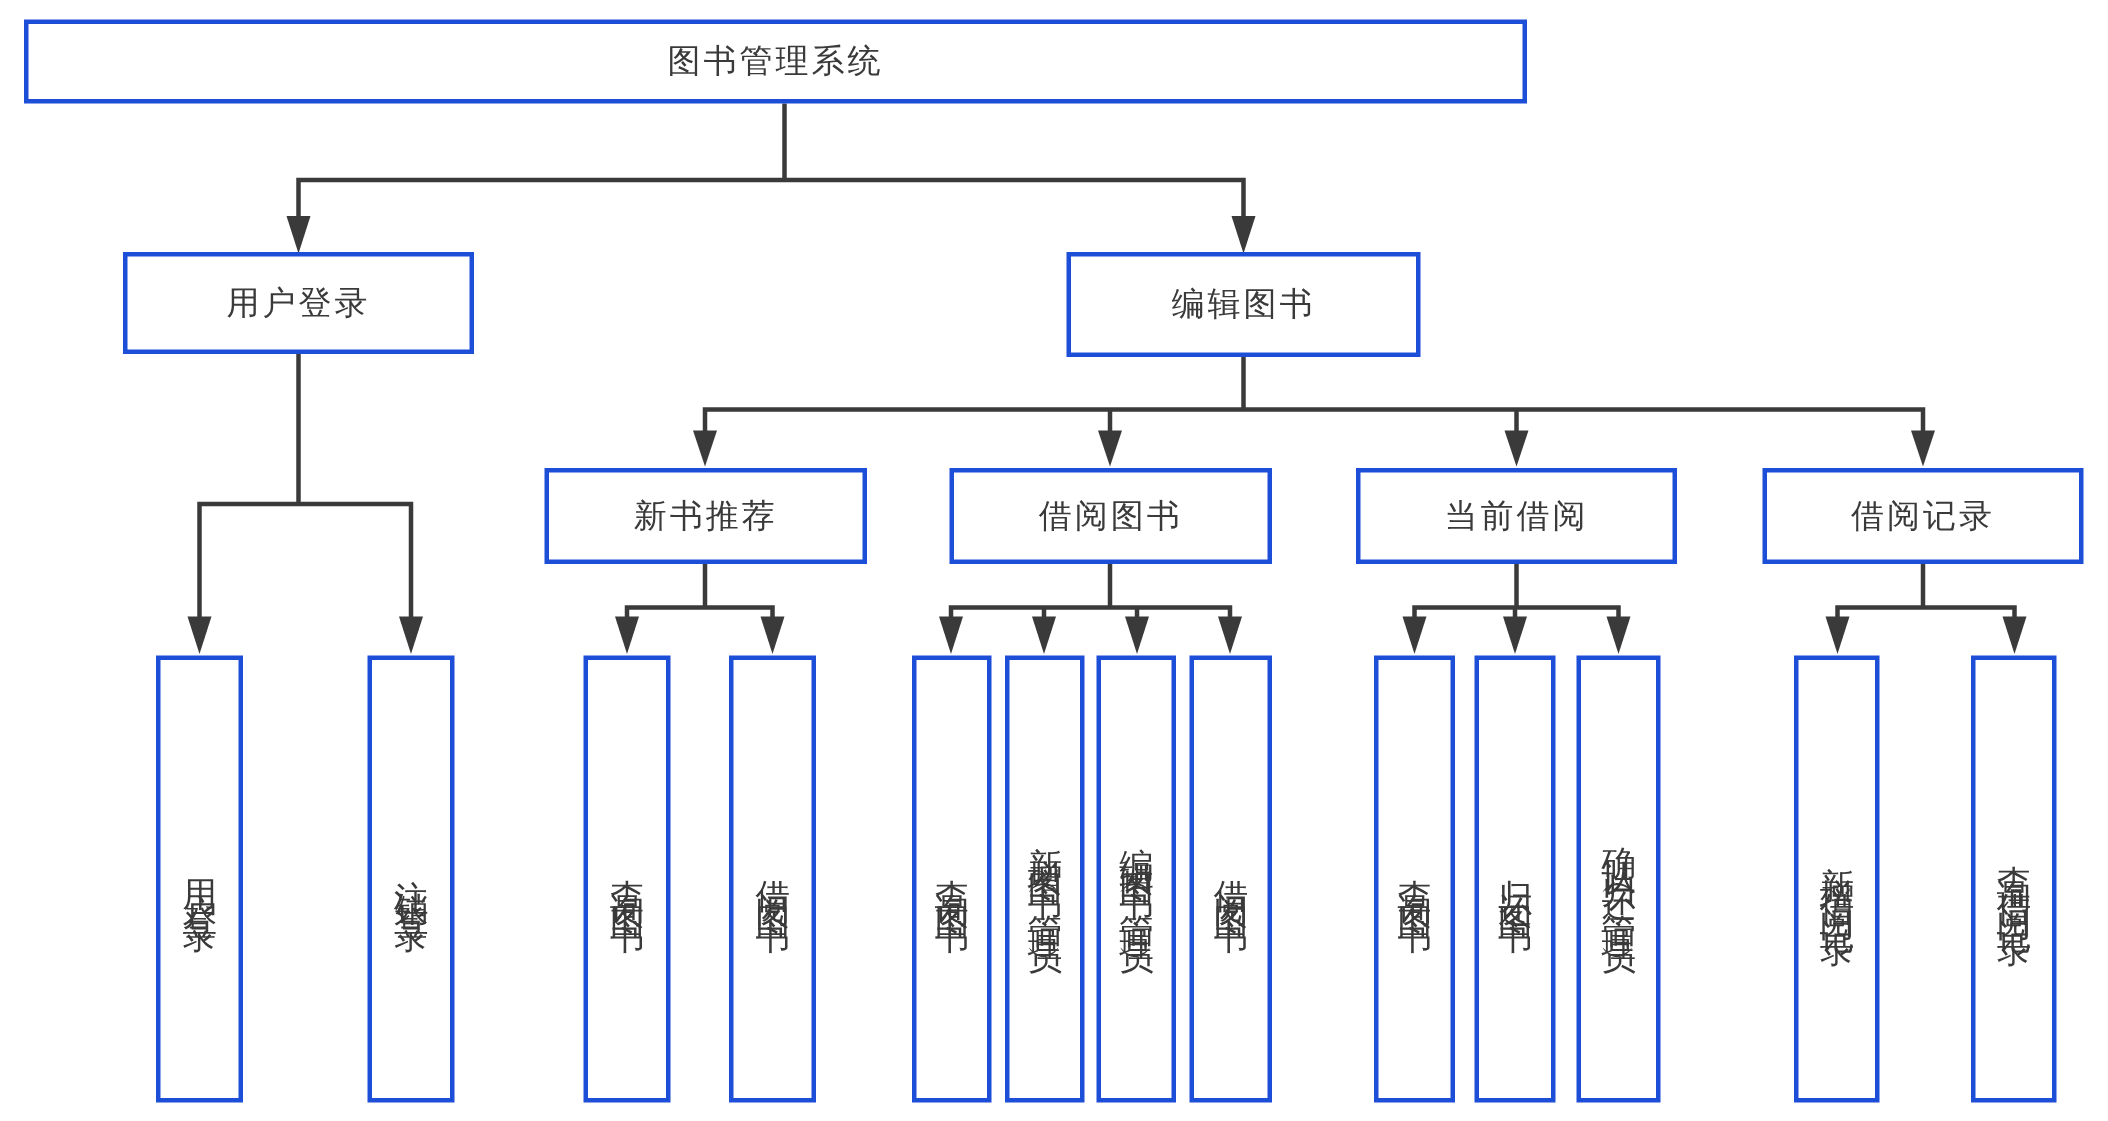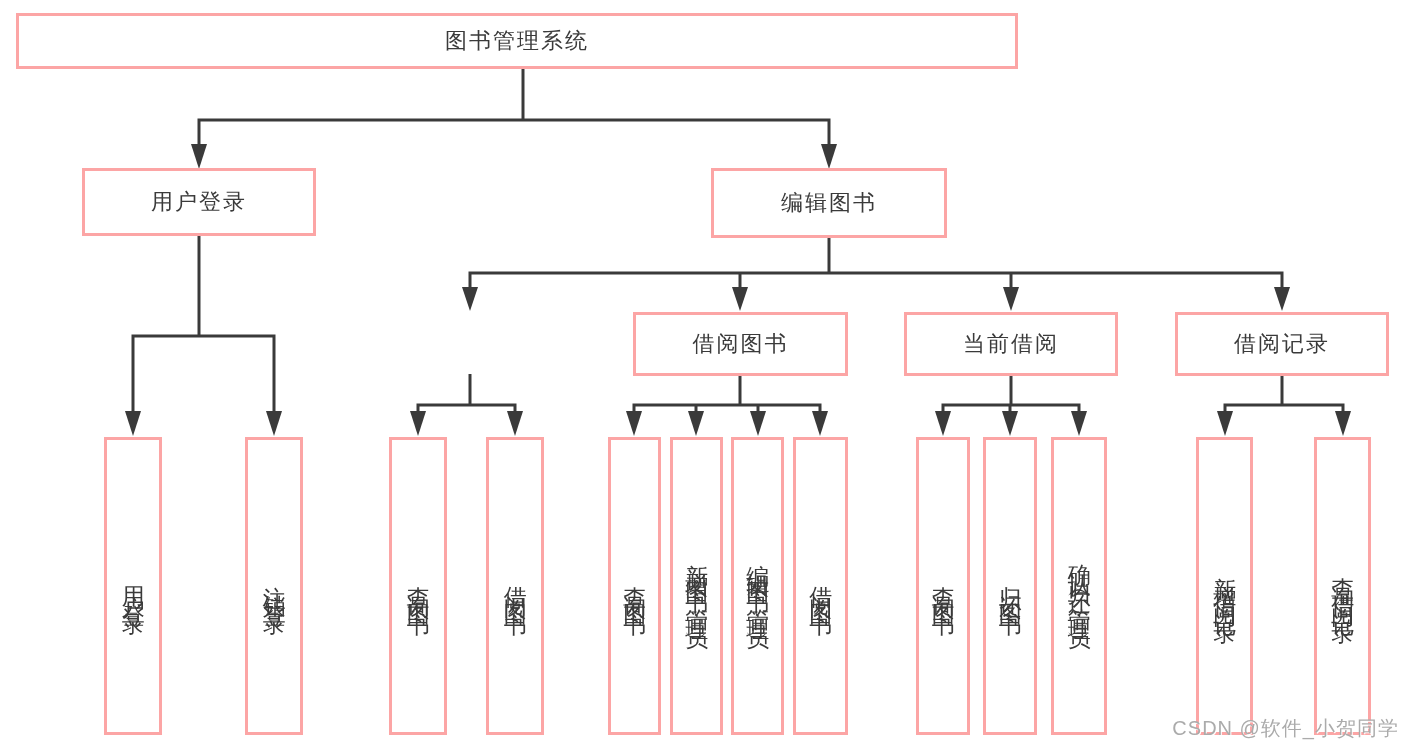--- a/index.html
+++ b/index.html
@@ -7,21 +7,21 @@
     position:relative;
     width:1405px;height:747px;
     background:#ffffff;
     overflow:hidden;
     font-family:"Liberation Sans",sans-serif;
   }
   #connectors{position:absolute;left:0;top:0;}
   .box{
     position:absolute;
     box-sizing:border-box;
-    border:3px solid #fca5a5;
+    border:3px solid #1d4ed8;
     background:#ffffff;
     color:#3a3a3a;
     display:flex;
     align-items:center;
     justify-content:center;
     text-align:center;
   }
   .hbox{
     font-size:22px;
     letter-spacing:2px;
@@ -129,20 +129,21 @@
       <polygon points="1217,411 1233,411 1225,436"></polygon>
       <polygon points="1335,411 1351,411 1343,436"></polygon>
     </g>
   </svg>
 
   <div class="box hbox n-root">图书管理系统</div>
 
   <div class="box hbox n-userlogin">用户登录</div>
   <div class="box hbox n-bookmgmt">编辑图书</div>
 
+  <div class="box hbox n-newbook">新书推荐</div>
   <div class="box hbox n-borrow">借阅图书</div>
   <div class="box hbox n-current">当前借阅</div>
   <div class="box hbox n-record">借阅记录</div>
 
   <div class="box vbox b1">用户登录</div>
   <div class="box vbox b2">注销登录</div>
 
   <div class="box vbox b3">查询图书</div>
   <div class="box vbox b4">借阅图书</div>
 
@@ -151,14 +152,13 @@
   <div class="box vbox b7">编辑图书（管理员）</div>
   <div class="box vbox b8">借阅图书</div>
 
   <div class="box vbox b9">查询图书</div>
   <div class="box vbox b10">归还图书</div>
   <div class="box vbox b11">确认归还（管理员）</div>
 
   <div class="box vbox b12">新增借阅记录</div>
   <div class="box vbox b13">查询借阅记录</div>
 
-  <div id="watermark">CSDN @软件_小贺同学</div>
 </div>
 
 </body></html>

